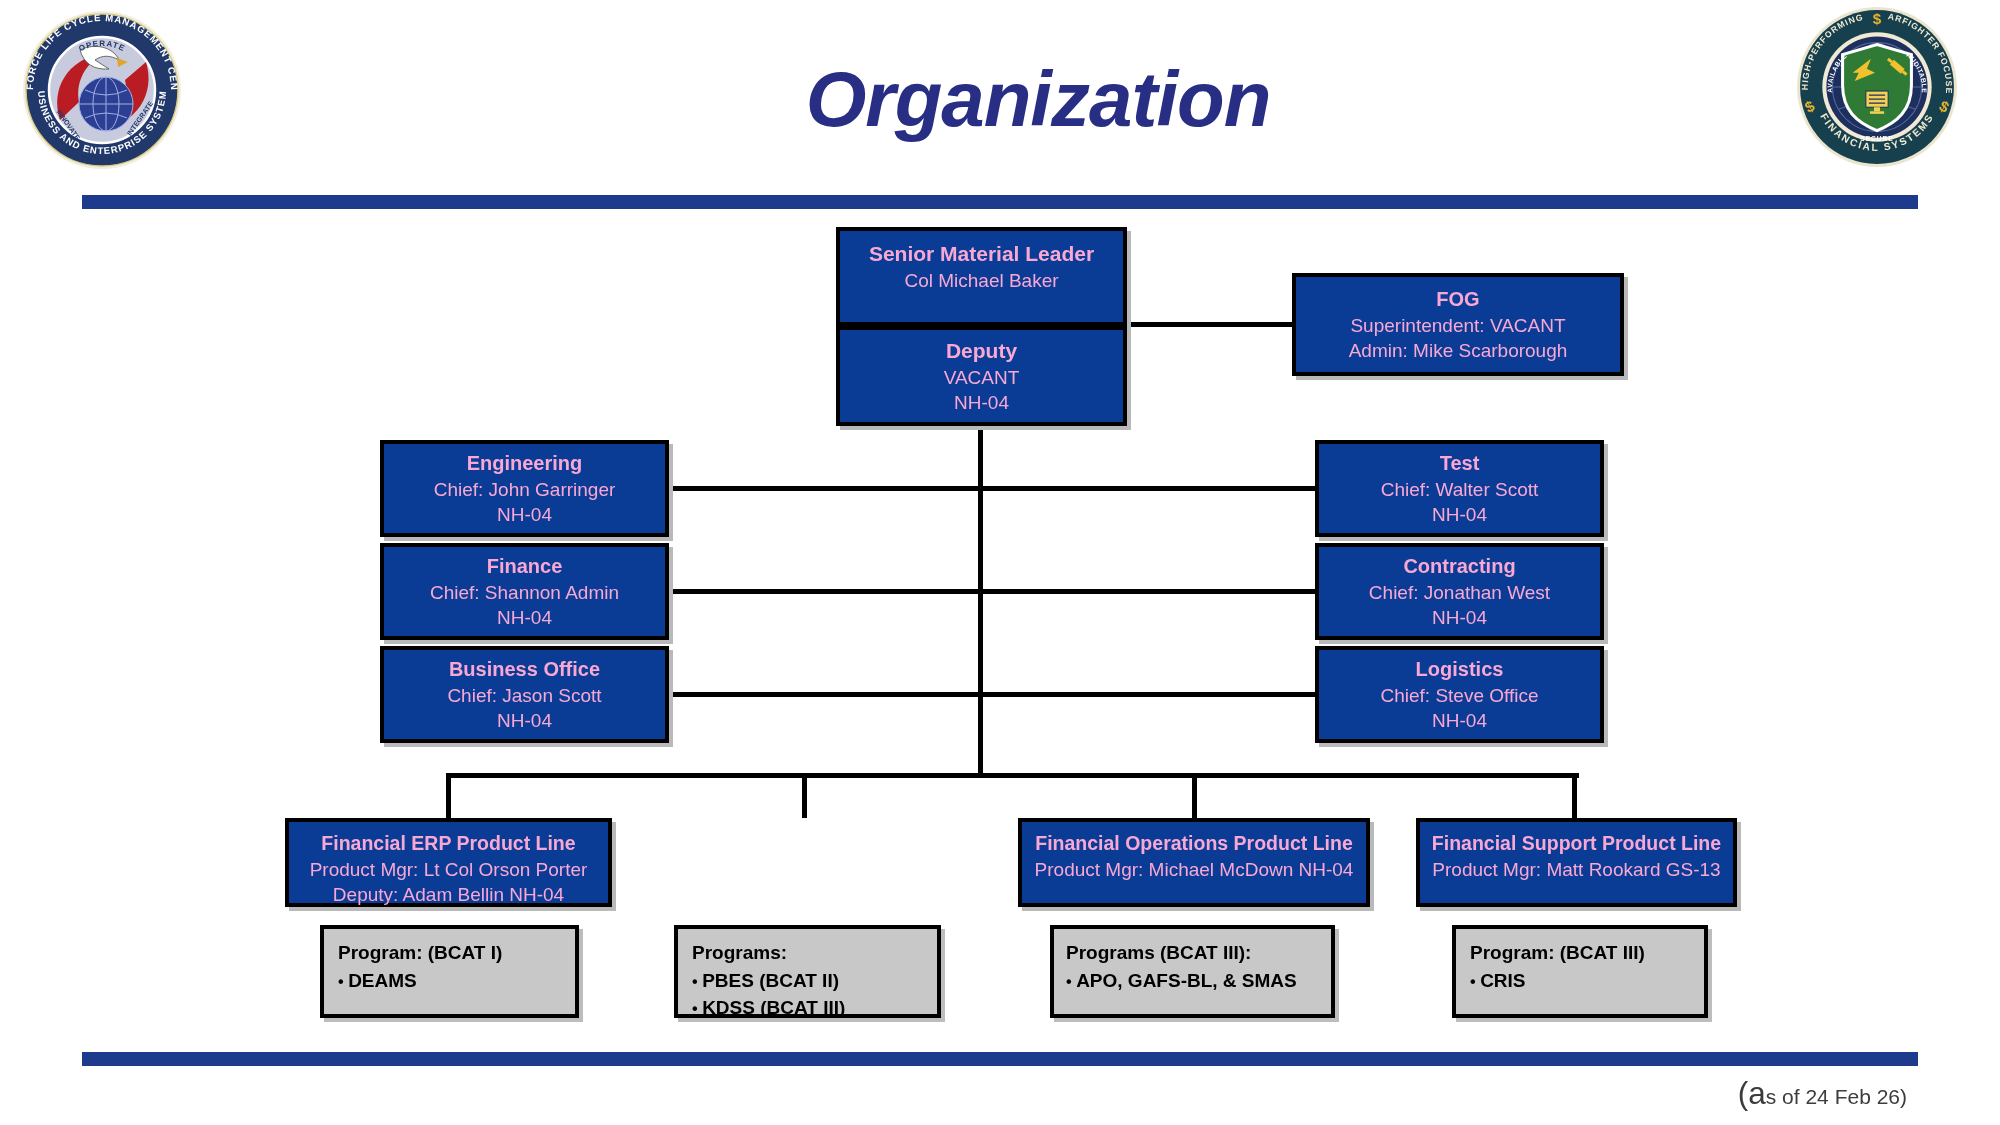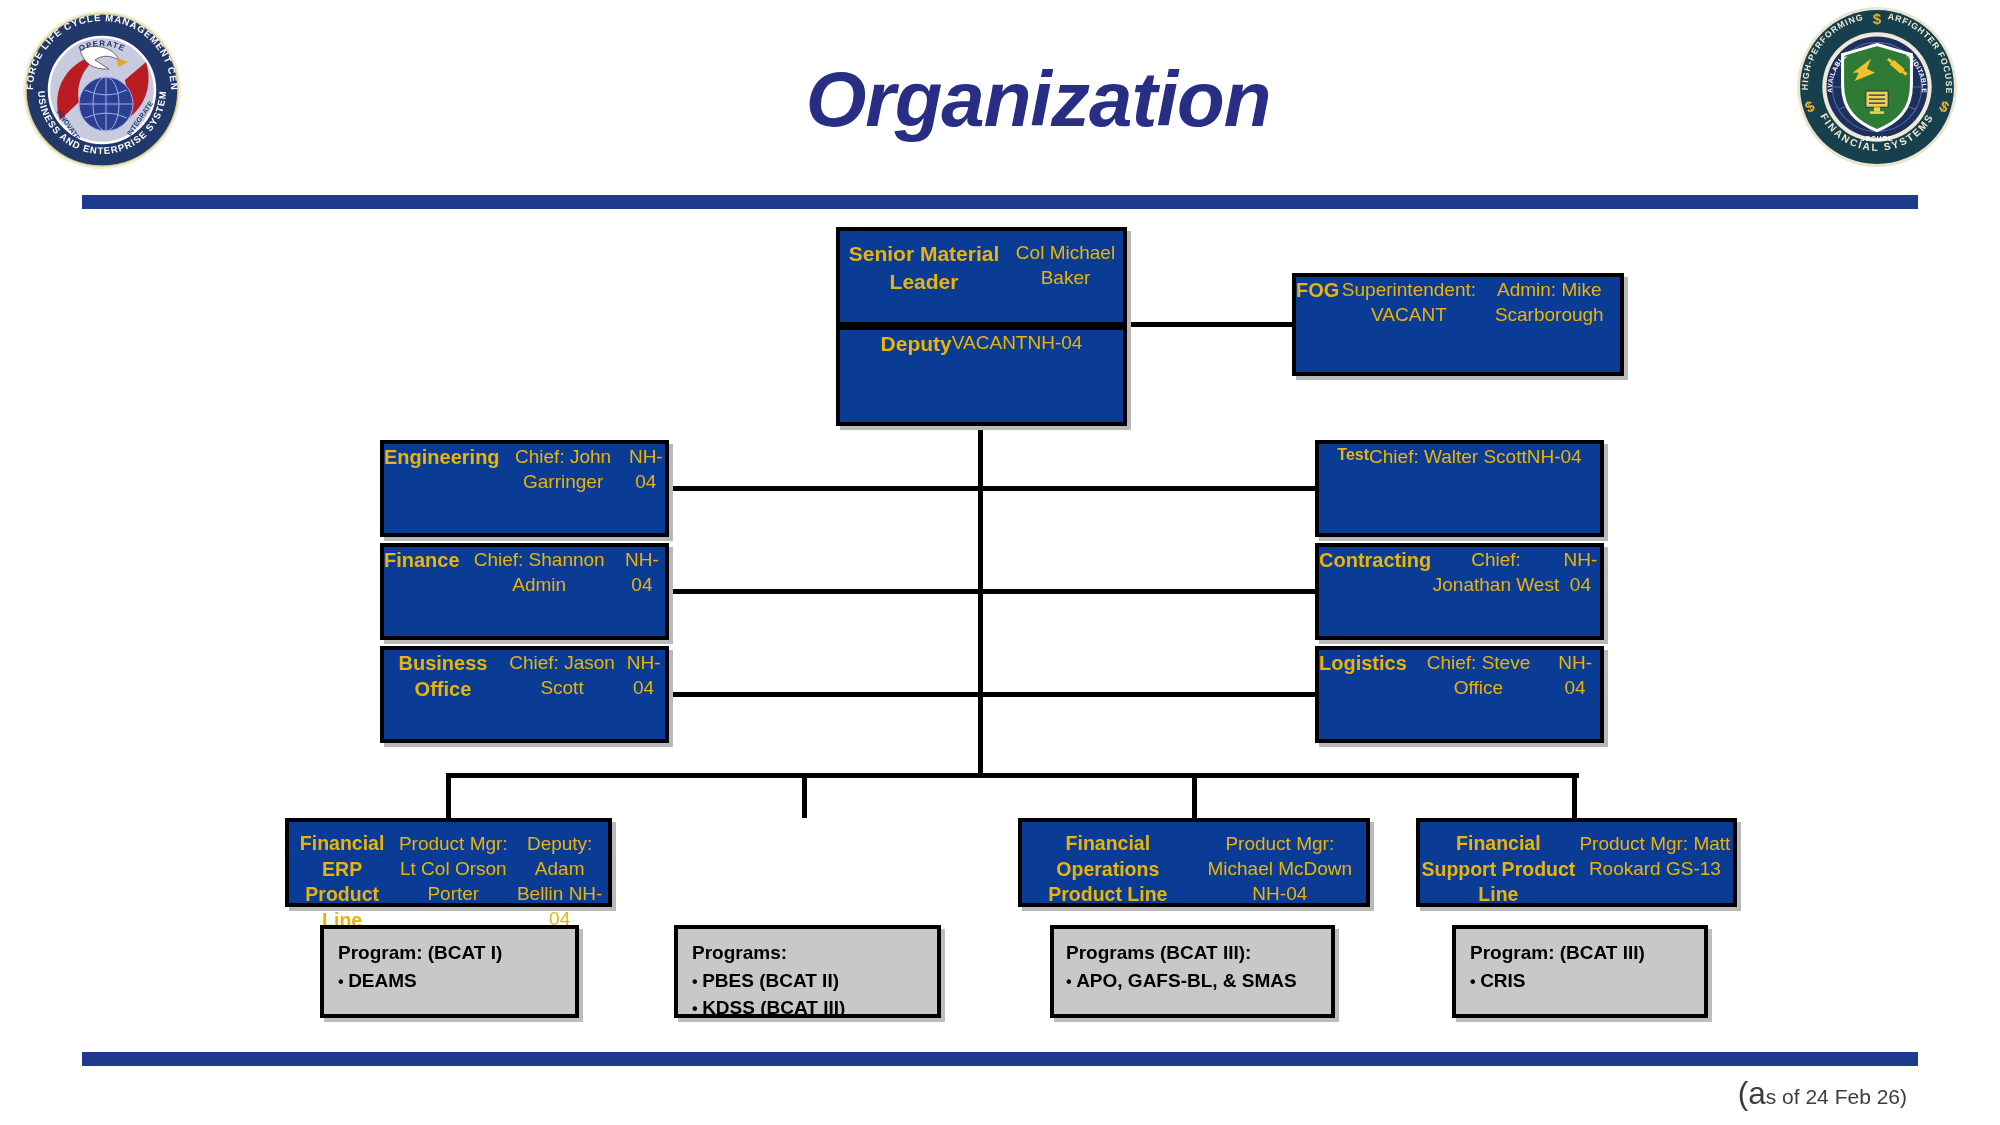--- a/index.html
+++ b/index.html
@@ -21,22 +21,22 @@
   }
   .bar{position:absolute;left:82px;width:1836px;height:14px;background:var(--bar-navy);}
   .bar-top{top:195px;}
   .bar-bottom{top:1052px;}
   .logo{position:absolute;}
   .logo-left{left:22px;top:9px;width:160px;height:162px;}
   .logo-right{left:1796px;top:6px;width:162px;height:162px;}
 
   .obox{
     position:absolute;box-sizing:border-box;background:var(--box-blue);
-    border:4px solid var(--line-black);color:#eab308;text-align:center;
-    display:flex;flex-direction:row;justify-content:center;
+    border:4px solid var(--line-black);color:#f9a8d4;text-align:center;
+    display:flex;flex-direction:column;justify-content:center;
     box-shadow:4px 4px 0 #b9b9b9;line-height:1.32;
   }
   .obox.top-align{justify-content:flex-start;padding-top:9px;}
   .obox-title{font-weight:bold;font-size:21px;}
   .obox-line{font-size:19px;}
   .pl-title{font-weight:bold;font-size:19.5px;}
   .pl-line{font-size:19px;}
 
   .gbox{
     position:absolute;box-sizing:border-box;background:var(--gray-box);
@@ -190,21 +190,21 @@
     <div class="obox-line">Chief: Shannon Admin</div>
     <div class="obox-line">NH-04</div>
   </div>
   <div class="obox" style="left:380px;top:646px;width:289px;height:97px;">
     <div class="obox-title" style="font-size:20px;">Business Office</div>
     <div class="obox-line">Chief: Jason Scott</div>
     <div class="obox-line">NH-04</div>
   </div>
 
   <div class="obox" style="left:1315px;top:440px;width:289px;height:97px;">
-    <div class="obox-title" style="font-size:16px;">Test</div>
+    <div class="obox-title" style="font-size:20px;">Test</div>
     <div class="obox-line">Chief: Walter Scott</div>
     <div class="obox-line">NH-04</div>
   </div>
   <div class="obox" style="left:1315px;top:543px;width:289px;height:97px;">
     <div class="obox-title" style="font-size:20px;">Contracting</div>
     <div class="obox-line">Chief: Jonathan West</div>
     <div class="obox-line">NH-04</div>
   </div>
   <div class="obox" style="left:1315px;top:646px;width:289px;height:97px;">
     <div class="obox-title" style="font-size:20px;">Logistics</div>

